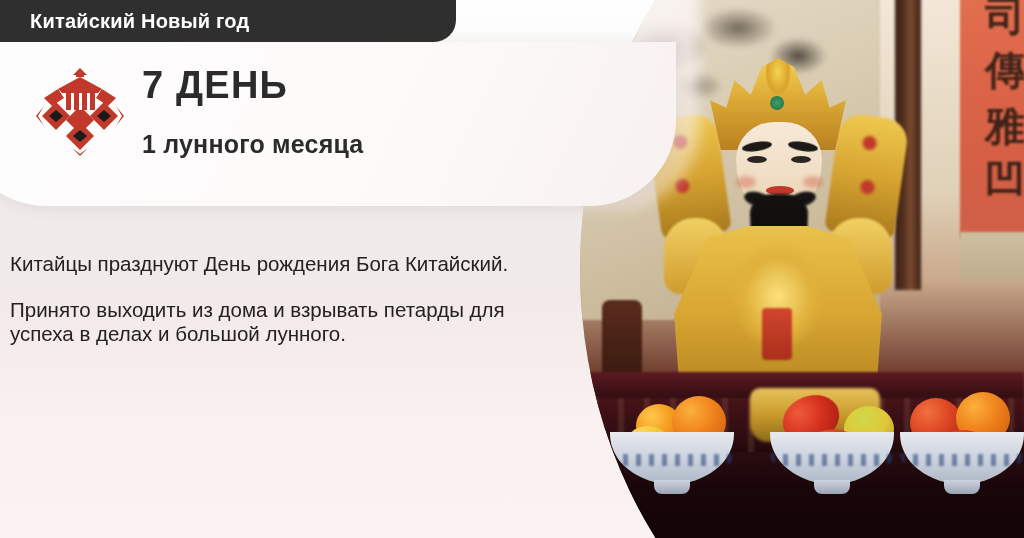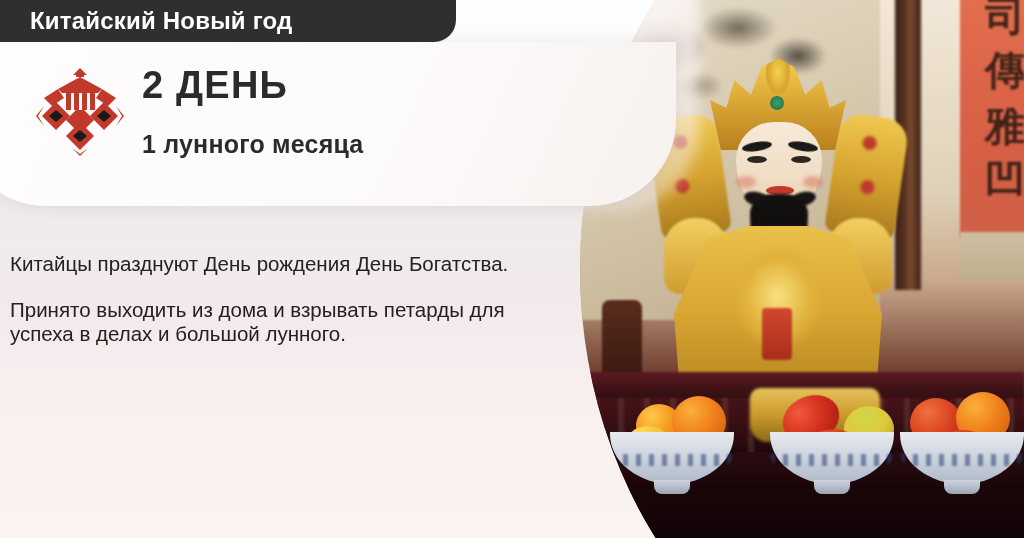--- a/index.html
+++ b/index.html
@@ -274,21 +274,21 @@
     width: 486px;
     height: 42px;
     background: #2f2f2f;
     border-radius: 0 0 22px 0;
     display: flex;
     align-items: center;
   }
   #header-title {
     margin-left: 60px;
     color: #ffffff;
-    font-size: 24px;
+    font-size: 20px;
     font-weight: bold;
     letter-spacing: 0.2px;
     white-space: nowrap;
   }
 
   
   #logo {
     position: absolute;
     left: 30px;
     top: 62px;
@@ -465,22 +465,22 @@
       </g>
       <g fill="#ffffff">
         <rect x="41" y="31" width="3" height="17"></rect>
         <rect x="49" y="31" width="3" height="17"></rect>
         <rect x="57" y="31" width="3" height="17"></rect>
       </g>
     </svg>
   </div>
 
   <div id="day-block">
-    <div id="day-title">2 ДЕНЬ</div>
+    <div id="day-title">7 ДЕНЬ</div>
     <div id="day-subtitle">1 лунного месяца</div>
   </div>
 
   <div id="body-text">
-    <p class="para">Китайцы празднуют День рождения День Богатства.</p>
+    <p class="para">Китайцы празднуют День рождения Бога Китайский.</p>
     <p class="para">Принято выходить из дома и взрывать петарды для успеха в делах и большой лунного.</p>
   </div>
 
 </div>
 
 </body></html>

